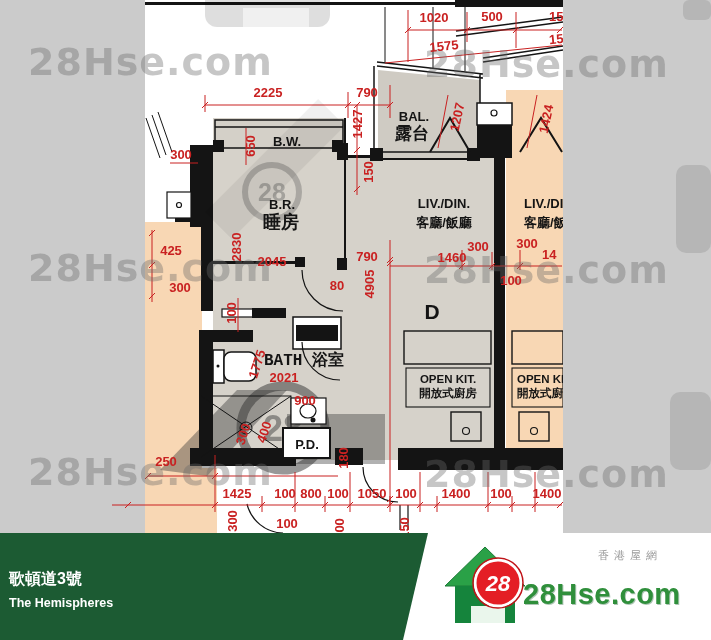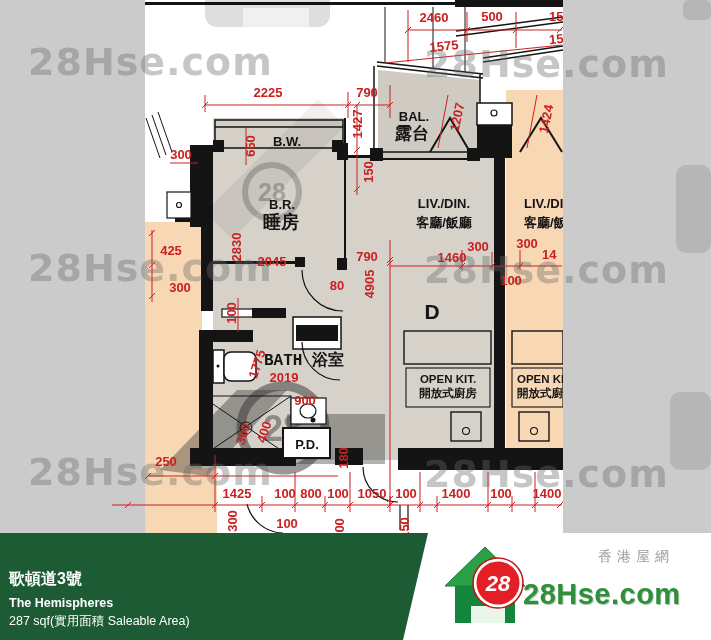--- a/index.html
+++ b/index.html
@@ -20,21 +20,21 @@
   .green-bar{position:absolute;left:0;top:533px;width:430px;height:107px;background:#1c5b33;
              clip-path:polygon(0 0,428px 0,403px 107px,0 107px);}
   .tb{position:absolute;color:#ffffff;left:9px;white-space:nowrap;}
   .tb1{top:541px;font-size:22px;font-weight:bold;}
   .tb2{top:569px;font-size:16px;font-weight:bold;text-align:center;}
   .tb3{top:596px;font-size:12.5px;font-weight:bold;}
   .tb4{top:613px;font-size:12.5px;}
   .logo-area{position:absolute;left:440px;top:538px;width:265px;height:95px;}
   .logo-site{position:absolute;left:83px;top:40px;font-size:29px;font-weight:bold;color:#2f8f3b;
              text-shadow:1px 1px 0 rgba(20,90,40,0.35);letter-spacing:0.5px;}
-  .logo-tag{position:absolute;left:158px;top:10px;font-size:14px;color:#9a9a9a;letter-spacing:5px;}
+  .logo-tag{position:absolute;left:158px;top:10px;font-size:11px;color:#9a9a9a;letter-spacing:5px;}
 </style>
 </head>
 <body>
 
 <div class="stage">
 
   <div class="plan-clip">
     <svg width="563" height="533" viewBox="0 0 563 533">
 
       <rect x="145" y="0" width="418" height="533" fill="#ffffff"></rect>
@@ -188,21 +188,21 @@
         <div class="lbl room" style="left: 524px; top: 222px; font-size: 13px; transform: translate(0px, -50%);">客廳/飯廳</div>
         <div class="lbl room" style="left: 432px; top: 311px; font-size: 21px; transform: translate(-50%, -50%);">D</div>
         <div class="lbl room" style="left: 304px; top: 361px; font-size: 16px; transform: translate(-50%, -50%); font-family: Liberation Mono, monospace;">BATH 浴室</div>
         <div class="lbl room" style="left: 307px; top: 444px; font-size: 13px; transform: translate(-50%, -50%);">P.D.</div>
         <div class="lbl room" style="left: 448px; top: 380px; font-size: 11.5px; transform: translate(-50%, -50%);">OPEN KIT.</div>
         <div class="lbl room" style="left: 448px; top: 394px; font-size: 11.5px; transform: translate(-50%, -50%);">開放式廚房</div>
         <div class="lbl room" style="left: 517px; top: 380px; font-size: 11.5px; transform: translate(0px, -50%);">OPEN KIT.</div>
         <div class="lbl room" style="left: 517px; top: 394px; font-size: 11.5px; transform: translate(0px, -50%);">開放式廚房</div>
       </div>
     <div id="dim-layer" class="layer">
-        <div class="lbl dim" style="left: 434px; top: 17px; transform: translate(-50%, -50%);">2460</div>
+        <div class="lbl dim" style="left: 434px; top: 17px; transform: translate(-50%, -50%);">1020</div>
         <div class="lbl dim" style="left: 492px; top: 16px; transform: translate(-50%, -50%);">500</div>
         <div class="lbl dim" style="left: 549px; top: 16px; transform: translate(0px, -50%);">15</div>
         <div class="lbl dim" style="left: 444px; top: 46px; transform: translate(-50%, -50%) rotate(-6deg);">1575</div>
         <div class="lbl dim" style="left: 549px; top: 39px; transform: translate(0px, -50%) rotate(-6deg);">15</div>
         <div class="lbl dim" style="left: 268px; top: 92px; transform: translate(-50%, -50%);">2225</div>
         <div class="lbl dim" style="left: 367px; top: 92px; transform: translate(-50%, -50%);">790</div>
         <div class="lbl dim" style="left: 181px; top: 154px; transform: translate(-50%, -50%);">300</div>
         <div class="lbl dim" style="left: 250px; top: 146px; transform: translate(-50%, -50%) rotate(-90deg);">650</div>
         <div class="lbl dim" style="left: 357px; top: 124px; transform: translate(-50%, -50%) rotate(-90deg);">1427</div>
         <div class="lbl dim" style="left: 457px; top: 117px; transform: translate(-50%, -50%) rotate(-78deg);">1207</div>
@@ -215,21 +215,21 @@
         <div class="lbl dim" style="left: 367px; top: 256px; transform: translate(-50%, -50%);">790</div>
         <div class="lbl dim" style="left: 337px; top: 285px; transform: translate(-50%, -50%);">80</div>
         <div class="lbl dim" style="left: 369px; top: 284px; transform: translate(-50%, -50%) rotate(-90deg);">4905</div>
         <div class="lbl dim" style="left: 452px; top: 257px; transform: translate(-50%, -50%);">1460</div>
         <div class="lbl dim" style="left: 478px; top: 246px; transform: translate(-50%, -50%);">300</div>
         <div class="lbl dim" style="left: 527px; top: 243px; transform: translate(-50%, -50%);">300</div>
         <div class="lbl dim" style="left: 542px; top: 254px; transform: translate(0px, -50%);">14</div>
         <div class="lbl dim" style="left: 511px; top: 280px; transform: translate(-50%, -50%);">100</div>
         <div class="lbl dim" style="left: 231px; top: 313px; transform: translate(-50%, -50%) rotate(-90deg);">100</div>
         <div class="lbl dim" style="left: 257px; top: 364px; transform: translate(-50%, -50%) rotate(-72deg);">1775</div>
-        <div class="lbl dim" style="left: 284px; top: 377px; transform: translate(-50%, -50%);">2019</div>
+        <div class="lbl dim" style="left: 284px; top: 377px; transform: translate(-50%, -50%);">2021</div>
         <div class="lbl dim" style="left: 305px; top: 400px; transform: translate(-50%, -50%);">900</div>
         <div class="lbl dim" style="left: 243px; top: 434px; transform: translate(-50%, -50%) rotate(-72deg);">300</div>
         <div class="lbl dim" style="left: 264px; top: 432px; transform: translate(-50%, -50%) rotate(-72deg);">400</div>
         <div class="lbl dim" style="left: 343px; top: 458px; transform: translate(-50%, -50%) rotate(-90deg);">180</div>
         <div class="lbl dim" style="left: 166px; top: 461px; transform: translate(-50%, -50%);">250</div>
         <div class="lbl dim" style="left: 237px; top: 493px; transform: translate(-50%, -50%);">1425</div>
         <div class="lbl dim" style="left: 285px; top: 493px; transform: translate(-50%, -50%);">100</div>
         <div class="lbl dim" style="left: 311px; top: 493px; transform: translate(-50%, -50%);">800</div>
         <div class="lbl dim" style="left: 338px; top: 493px; transform: translate(-50%, -50%);">100</div>
         <div class="lbl dim" style="left: 372px; top: 493px; transform: translate(-50%, -50%);">1050</div>
@@ -256,21 +256,20 @@
       <div class="wm-text" style="left: 28px; top: 246px;">28Hse.com</div>
       <div class="wm-text" style="left: 424px; top: 248px;">28Hse.com</div>
       <div class="wm-text" style="left: 28px; top: 450px;">28Hse.com</div>
       <div class="wm-text" style="left: 424px; top: 452px;">28Hse.com</div>
     </div>
 
   <div class="bottom-white"></div>
   <div class="green-bar"></div>
   <div class="tb tb2">歌頓道3號</div>
   <div class="tb tb3">The Hemispheres</div>
-  <div class="tb tb4">287 sqf(實用面積 Saleable Area)</div>
 
   <div class="logo-area">
     <svg width="110" height="95" viewBox="0 0 110 95" style="position:absolute;left:0;top:0;">
       <polygon points="45,9 5,48 85,48" fill="#2aa147" stroke="#1d7a38" stroke-width="1"></polygon>
       <rect x="15" y="48" width="60" height="37" fill="#15843c"></rect>
       <rect x="31" y="68" width="34" height="17" fill="#eaf6ec"></rect>
       <circle cx="58" cy="45" r="23" fill="#e41e25" stroke="#ffffff" stroke-width="3"></circle>
       <circle cx="58" cy="45" r="25" fill="none" stroke="#c01318" stroke-width="1.5"></circle>
       <text x="58" y="53" text-anchor="middle" font-size="22" font-weight="bold" font-style="italic" fill="#ffffff">28</text>
     </svg>

